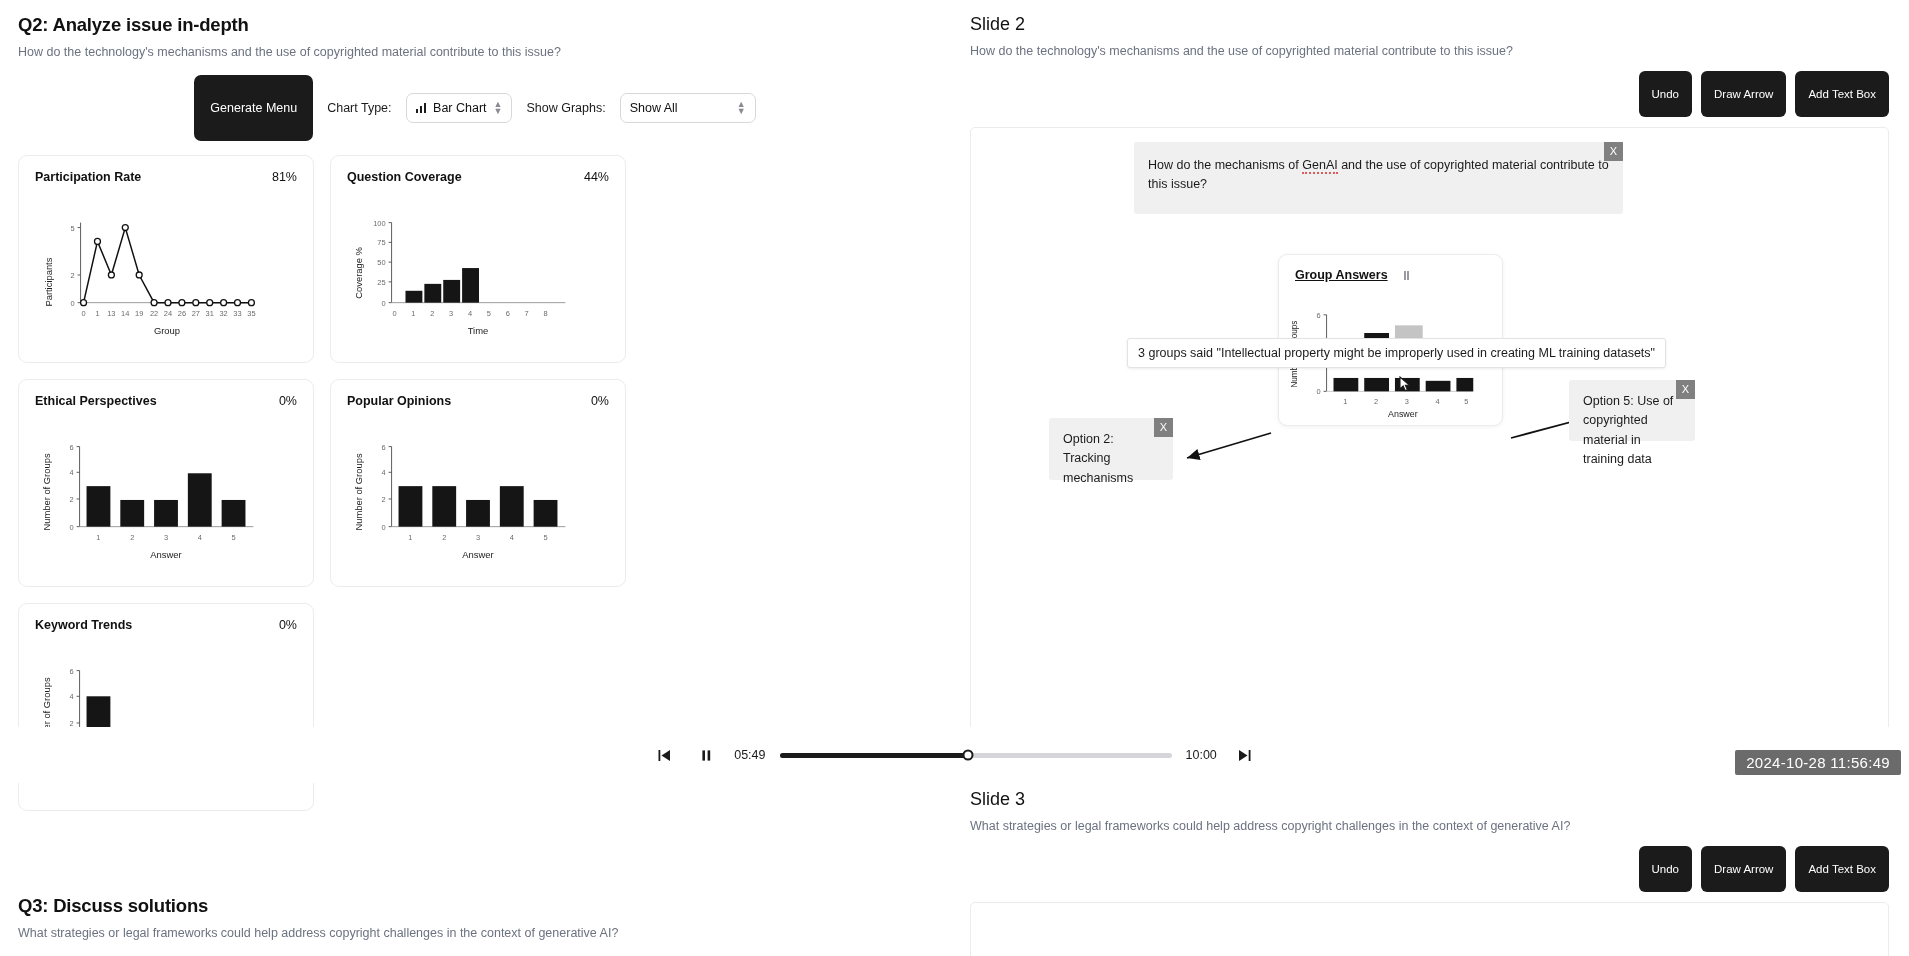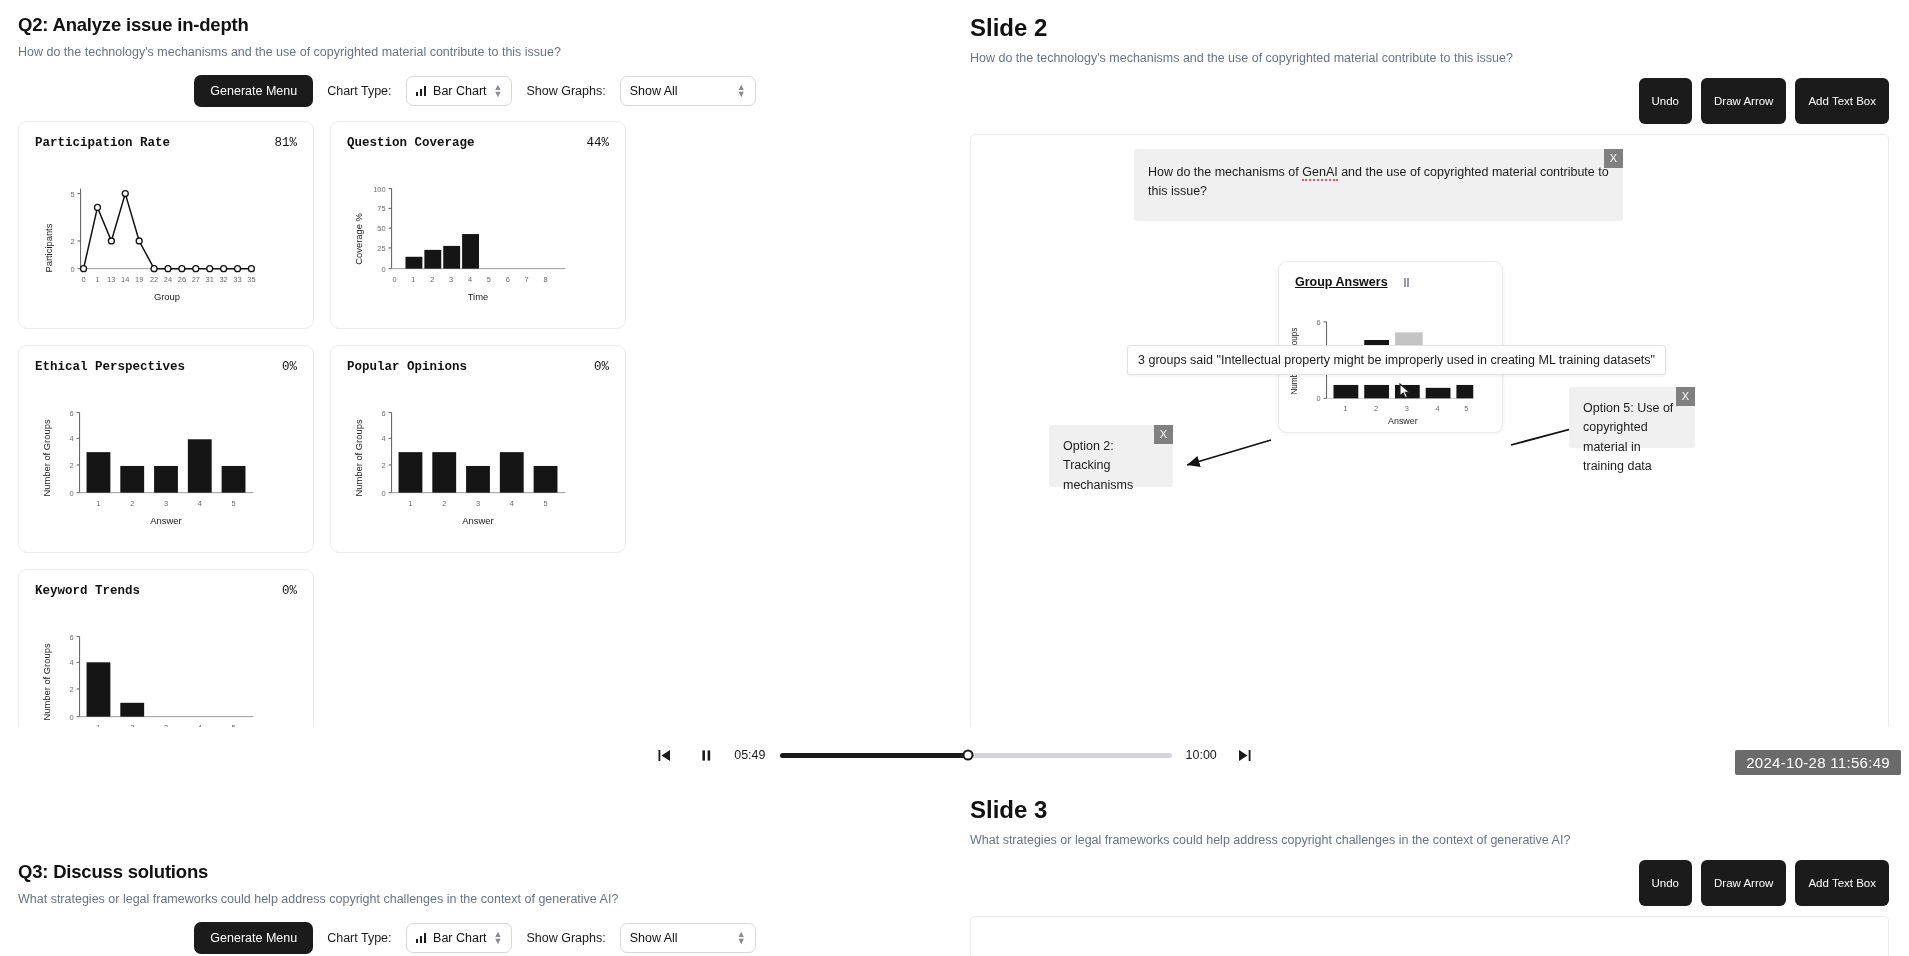--- a/index.html
+++ b/index.html
@@ -17,21 +17,21 @@
   .left-col { position: absolute; left: 0; top: 0; width: 950px; }
   .right-col { position: absolute; left: 950px; top: 0; width: 959px; }
 
   .qhead { padding: 10px 18px 0 18px; }
   .qtitle { font-size: 18.5px; font-weight: bold; letter-spacing: -.2px; margin: 4px 0 0 0; }
   .qsub { font-size: 12.5px; color: #6b7280; margin-top: 9px; }
 
   .ctrlrow { display: flex; align-items: center; justify-content: center; gap: 14px; margin-top: 16px; }
   .genbtn {
     background: #1b1b1b; color: #fff; border: none; border-radius: 7px;
-    font-size: 12.5px; padding: 9px 16px; cursor: pointer;
+    font-size: 12.5px; padding: 26px 16px; cursor: pointer;
     font-family: "Liberation Sans", sans-serif;
   }
   .ctrl-label { font-size: 12.5px; color: #1b1b1b; }
   .select-box {
     display: flex; align-items: center; gap: 7px;
     border: 1px solid #d8d8dc; border-radius: 7px; background: #fff;
     font-size: 12.5px; padding: 7px 9px; min-width: 96px; cursor: pointer;
     position: relative;
   }
   .select-box.wide { min-width: 136px; }
@@ -43,29 +43,29 @@
   .bars-ico i:nth-child(1) { height: 4px; }
   .bars-ico i:nth-child(2) { height: 7px; }
   .bars-ico i:nth-child(3) { height: 10px; }
 
   
   .cards { display: flex; flex-wrap: wrap; gap: 16px; padding: 14px 18px 0 18px; }
   .card {
     width: 296px; height: 208px; border: 1px solid #ececee; border-radius: 9px;
     background: #fff; position: relative; padding: 14px 16px;
   }
-  .card-hd { display: flex; justify-content: space-between; align-items: center; font-family: Liberation Mono, monospace; }
+  .card-hd { display: flex; justify-content: space-between; align-items: center; }
   .card-title { font-size: 12.5px; font-weight: bold; }
   .card-pct { font-size: 12.5px; font-weight: normal; color: #111; }
   .card-plot { position: absolute; left: 0; right: 0; top: 34px; bottom: 6px; }
   .card-plot svg { display: block; width: 100%; height: 100%; }
 
   
   .slide-head { padding: 10px 20px 0 20px; }
-  .slide-title { font-size: 24px; font-weight: bold; margin: 4px 0 0 0; }
+  .slide-title { font-size: 18px; font-weight: normal; margin: 4px 0 0 0; }
   .slide-sub { font-size: 12.5px; color: #6b7280; margin-top: 9px; }
   .slide-btns { display: flex; justify-content: flex-end; gap: 9px; margin-top: 13px; padding-right: 20px; }
   .sbtn {
     background: #1b1b1b; color: #fff; border: none; border-radius: 6px;
     font-size: 11.5px; padding: 17px 13px; cursor: pointer;
     font-family: "Liberation Sans", sans-serif;
   }
   .canvas {
     position: relative; margin: 10px 20px 0 20px; height: 630px;
     border: 1px solid #ececee; border-radius: 5px; background: #fff; overflow: hidden;

